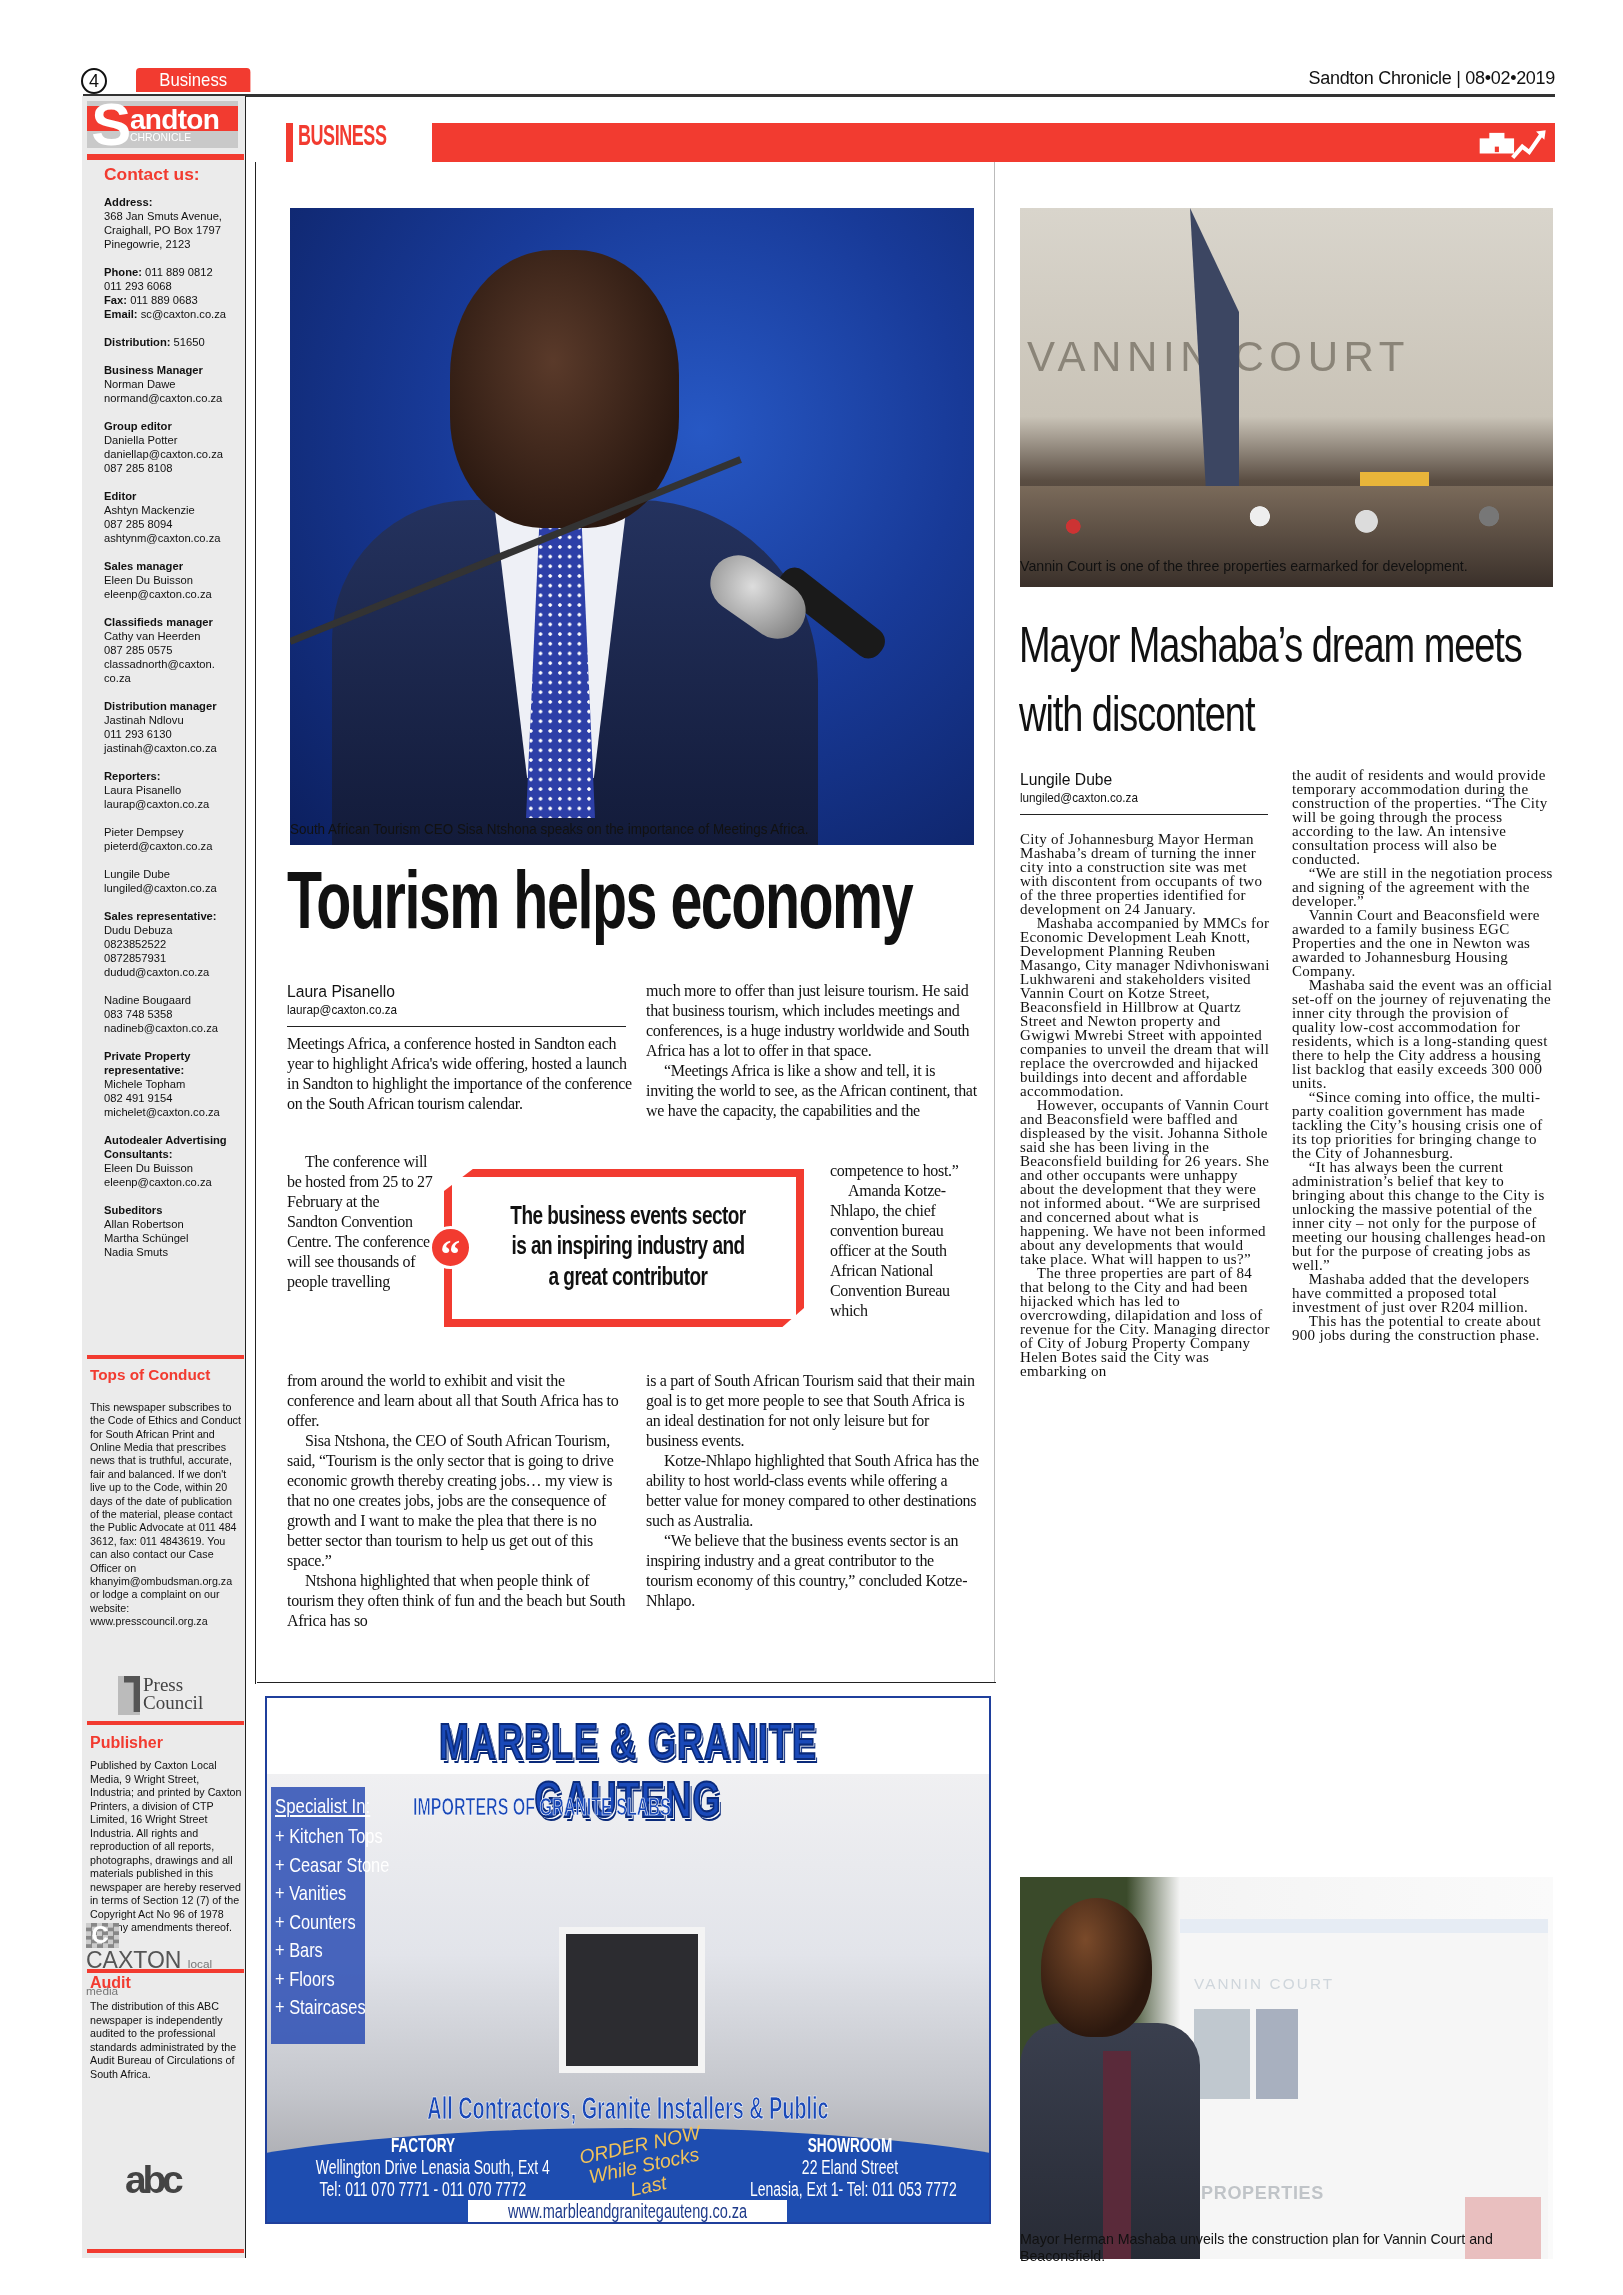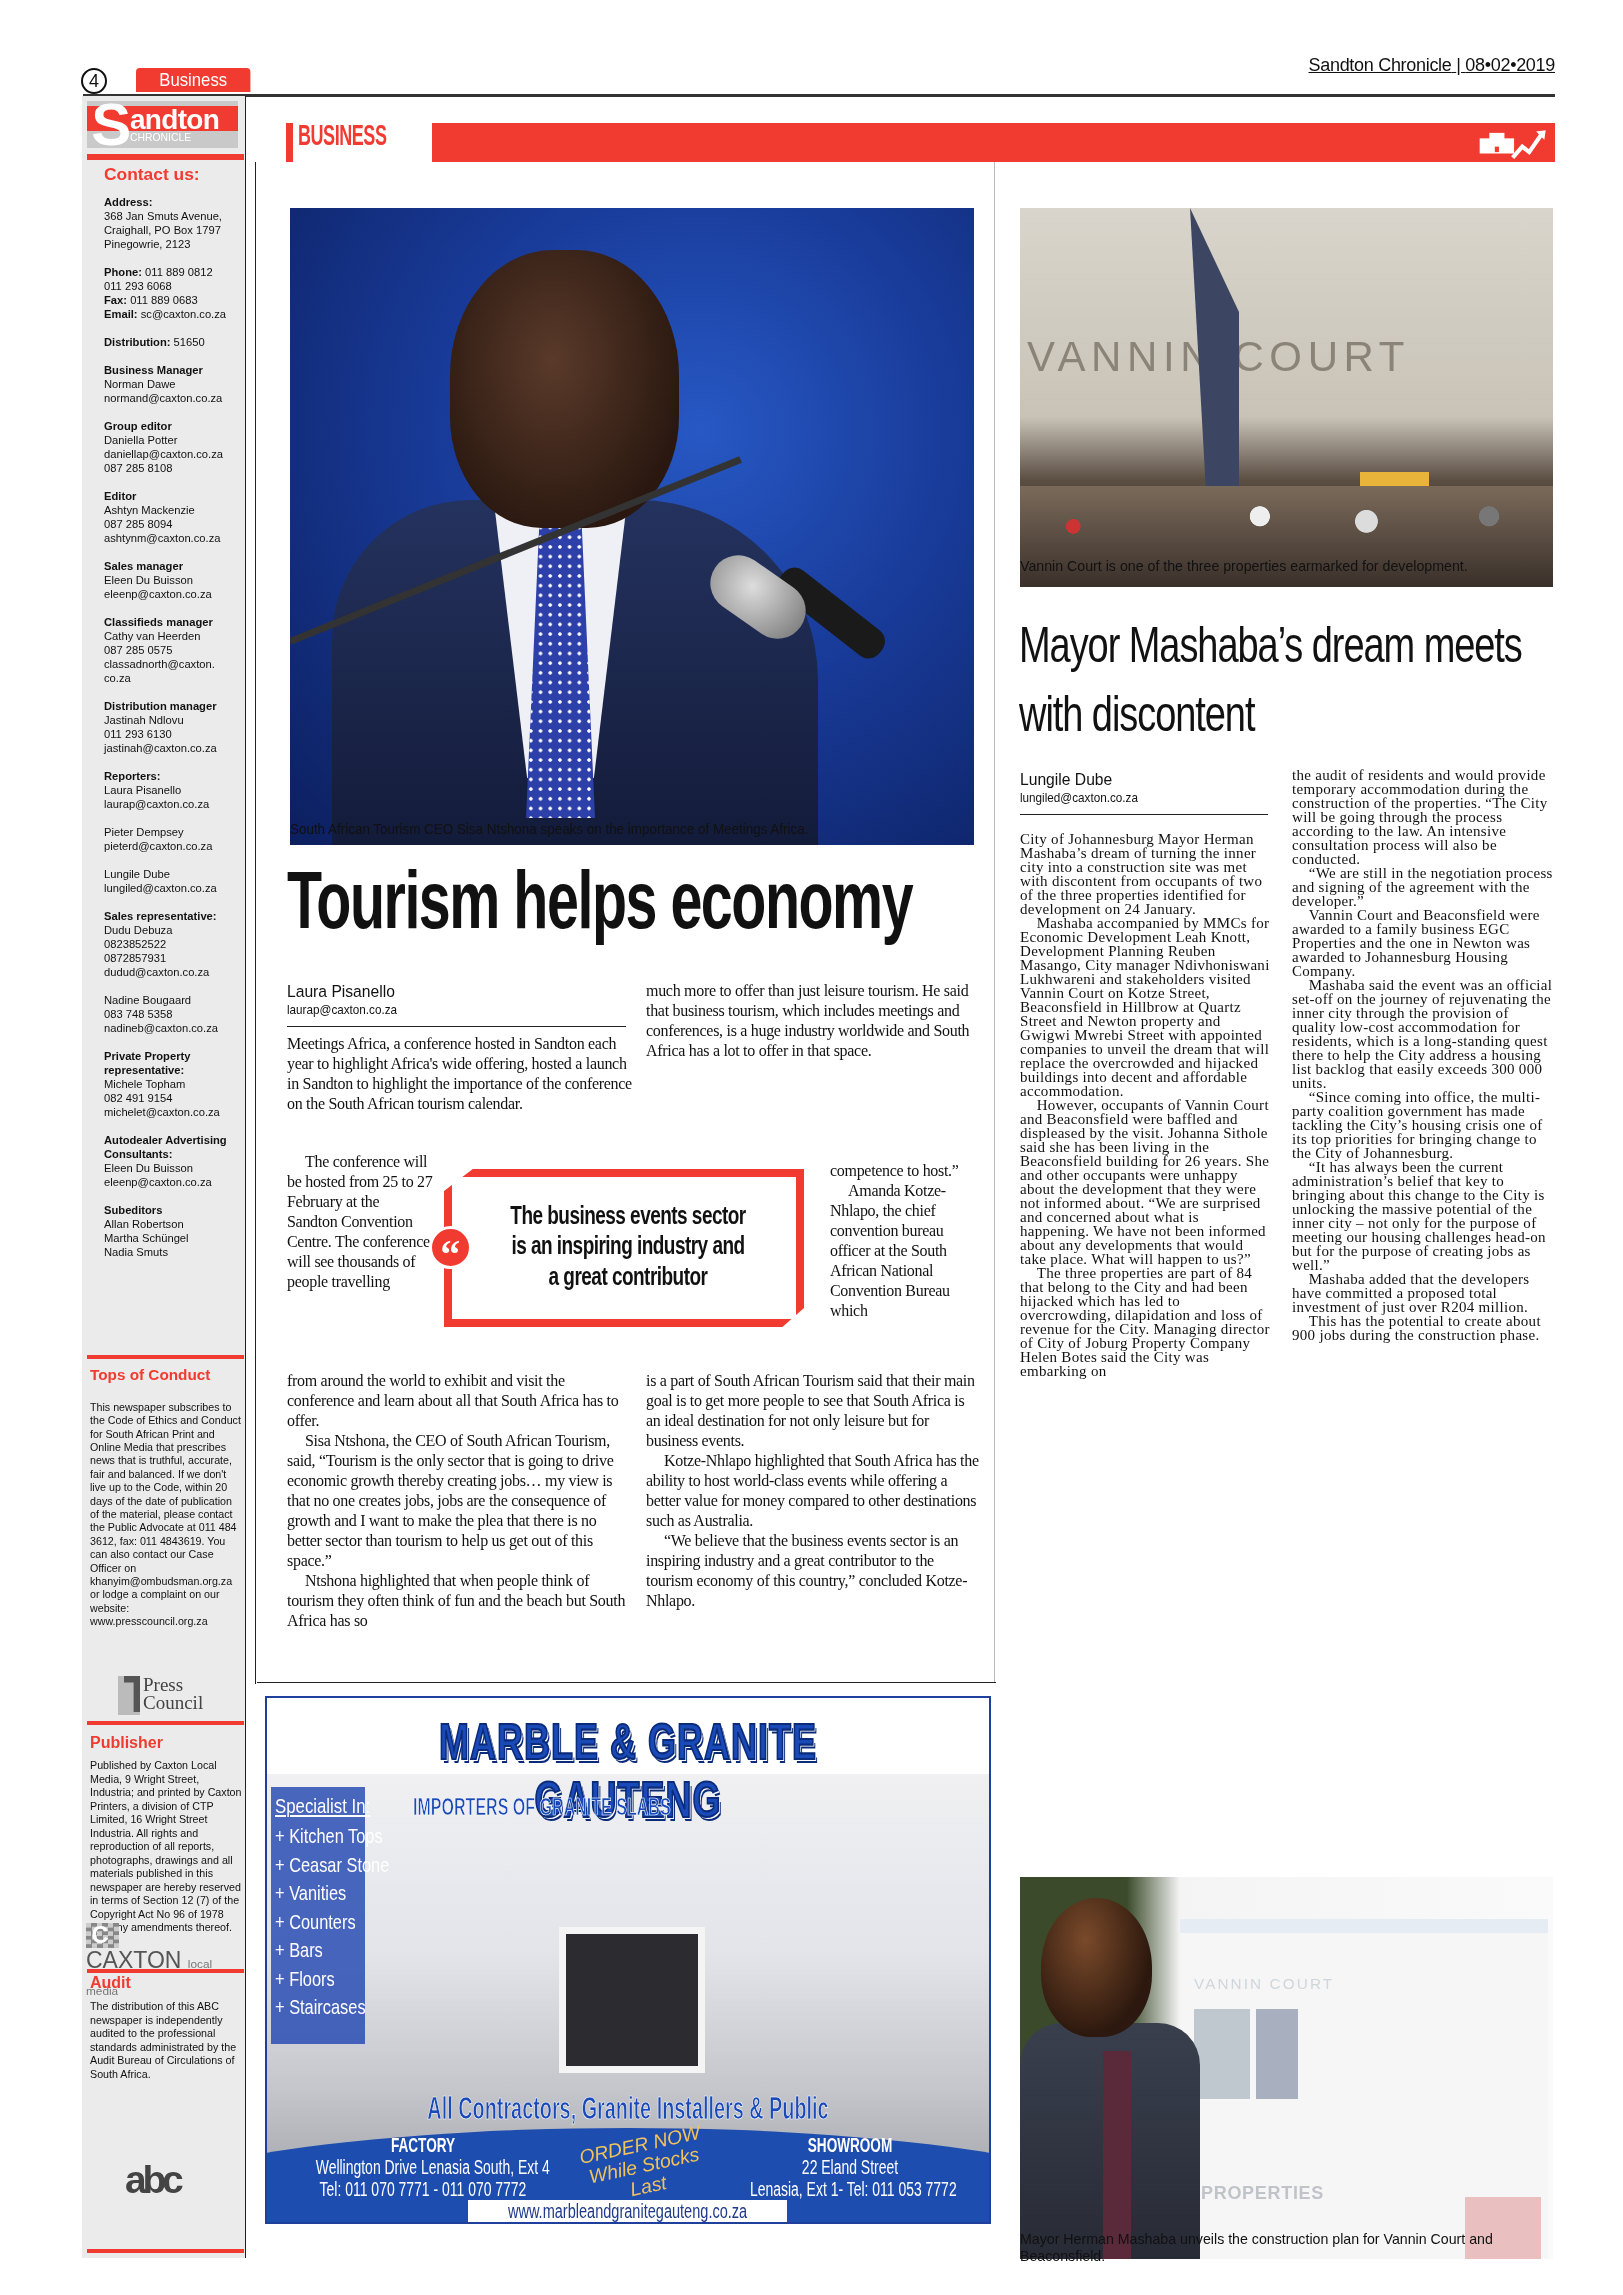--- a/index.html
+++ b/index.html
@@ -5,21 +5,21 @@
   * { box-sizing: border-box; margin: 0; padding: 0; }
   html, body { width: 1624px; height: 2295px; background: #ffffff; overflow: hidden; }
   body { position: relative; font-family: "Liberation Serif", serif; color: #111; }
   .abs { position: absolute; }
 
   
   .page-num { left: 81px; top: 68px; width: 26px; height: 26px; border: 2.1px solid #111; border-radius: 50%;
     font: 18px "Liberation Sans", sans-serif; text-align: center; line-height: 22px; background:#fff; }
   .section-tab { left: 136px; top: 68px; width: 130px; height: 23.6px; background: #f23b30; color: #fff;
     font: 19px "Liberation Sans", sans-serif; text-align: center; line-height: 23.6px; border-radius: 4.2px 4.2px 0 0; transform: scaleX(0.88); transform-origin: left; }
-  .masthead-right { right: 69px; top: 55px; font: 18px "Liberation Sans", sans-serif; letter-spacing: -0.3px; text-decoration: underline; }
+  .masthead-right { right: 69px; top: 68px; font: 18px "Liberation Sans", sans-serif; letter-spacing: -0.3px; }
   .top-rule { left: 83px; top: 94px; width: 1472px; height: 2.8px; background: #333; }
 
   
   .sidebar { left: 82px; top: 96px; width: 164px; height: 2162px; background: #ebebeb; border-right: 1.4px solid #222; }
   .logo { left: 87px; top: 101px; width: 151px; height: 47px; background: #c9c9c9; }
   .logo .red { position:absolute; left:0; top:4.9px; width:151px; height:25px; background:#f23b30; }
   .logo .s { position:absolute; left:4.2px; top:-5.6px; font: bold 60px "Liberation Sans", sans-serif; color:#fff; line-height:60px; }
   .logo .andton { position:absolute; left:43px; top:2.8px; font: bold 28px "Liberation Sans", sans-serif; color:#fff; letter-spacing:-0.7px; }
   .logo .chron { position:absolute; left:43px; top:30.5px; font: 10.4px "Liberation Sans", sans-serif; color:#fff; }
   .logo-rule { left: 87px; top: 154px; width: 157px; height: 5.6px; background: #f23b30; }
@@ -289,20 +289,21 @@
 <div class="abs body t-col1b">
   <p>The conference will be hosted from 25 to 27 February at the Sandton Convention Centre. The conference will see thousands of people travelling</p>
 </div>
 <div class="abs body t-col1c">
   <p class="first">from around the world to exhibit and visit the conference and learn about all that South Africa has to offer.</p>
   <p>Sisa Ntshona, the CEO of South African Tourism, said, “Tourism is the only sector that is going to drive economic growth thereby creating jobs… my view is that no one creates jobs, jobs are the consequence of growth and I want to make the plea that there is no better sector than tourism to help us get out of this space.”</p>
   <p>Ntshona highlighted that when people think of tourism they often think of fun and the beach but South Africa has so</p>
 </div>
 <div class="abs body t-col2a">
   <p class="first">much more to offer than just leisure tourism. He said that business tourism, which includes meetings and conferences, is a huge industry worldwide and South Africa has a lot to offer in that space.</p>
+  <p>“Meetings Africa is like a show and tell, it is inviting the world to see, as the African continent, that we have the capacity, the capabilities and the</p>
 </div>
 <div class="abs body t-col2b">
   <p class="first">competence to host.”</p>
   <p>Amanda Kotze-Nhlapo, the chief convention bureau officer at the South African National Convention Bureau which</p>
 </div>
 <div class="abs body t-col2c">
   <p class="first">is a part of South African Tourism said that their main goal is to get more people to see that South Africa is an ideal destination for not only leisure but for business events.</p>
   <p>Kotze-Nhlapo highlighted that South Africa has the ability to host world-class events while offering a better value for money compared to other destinations such as Australia.</p>
   <p>“We believe that the business events sector is an inspiring industry and a great contributor to the tourism economy of this country,” concluded Kotze-Nhlapo.</p>
 </div>

